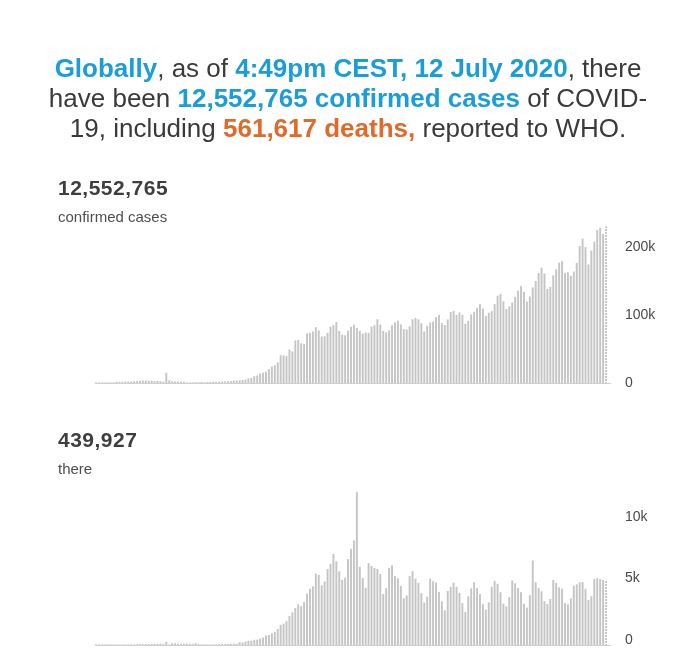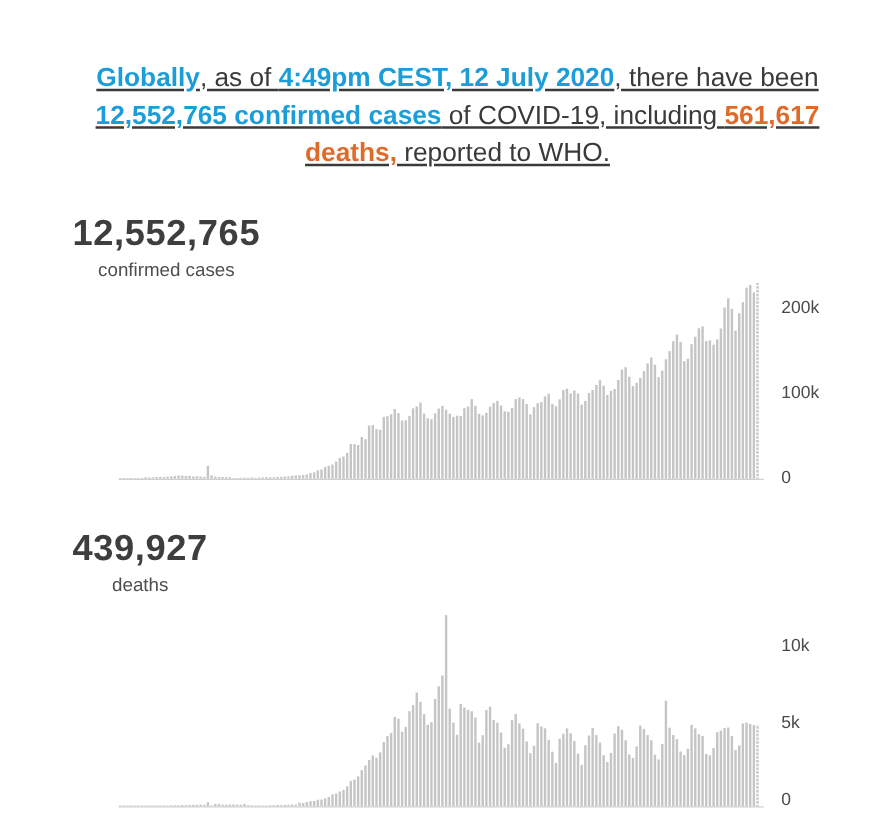--- a/index.html
+++ b/index.html
@@ -1,33 +1,33 @@
 <!DOCTYPE html>
 <html><head>
 <meta charset="utf-8">
 <style>
   html,body { margin:0; padding:0; background:#ffffff; }
   .page {
     position:relative; width:696px; height:662px; background:#ffffff;
     font-family:"Liberation Sans", sans-serif; overflow:hidden;
   }
   .header {
-    position:absolute; top:27px; left:56px; width:620px;
-    text-align:center; font-size:21px; line-height:30px; color:#3a3a3a;text-decoration:underline;
+    position:absolute; top:27px; left:38px; width:620px;
+    text-align:center; font-size:26px; line-height:30px; color:#3a3a3a;
   }
   .seg-plain { color:#3a3a3a; }
   .seg-blue-bold { color:#1b9dd9; font-weight:bold; }
   .seg-orange-bold { color:#df6a2a; font-weight:bold; }
   .stat { position:absolute; left:58px; }
   #stat-cases { top:172px; }
   #stat-deaths { top:424px; }
   .stat-number {
-    font-size:29px; font-weight:bold; color:#3e3e3e; line-height:31px; letter-spacing:0.5px;
+    font-size:21px; font-weight:bold; color:#3e3e3e; line-height:31px; letter-spacing:0.5px;
   }
-  .stat-label { font-size:15px; color:#4e4e4e; margin-top:5px;text-align:center; }
+  .stat-label { font-size:15px; color:#4e4e4e; margin-top:5px; }
   svg.chart { position:absolute; left:95px; overflow:visible; }
   #chart-cases { top:223px; }
   #chart-deaths { top:482px; }
 </style>
 </head>
 <body>
 
 <div class="page">
 
   <p class="header"><span class="seg-blue-bold">Globally</span><span class="seg-plain">, as of </span><span class="seg-blue-bold">4:49pm CEST, 12 July 2020</span><span class="seg-plain">, there have been </span><span class="seg-blue-bold">12,552,765 confirmed cases</span><span class="seg-plain"> of COVID-19, including </span><span class="seg-orange-bold">561,617 deaths,</span><span class="seg-plain"> reported to WHO.</span></p>
@@ -219,21 +219,21 @@
       <rect x="507.14" y="10.88" width="1.93" height="149.12" fill="#c5c5c5"></rect>
       <rect x="510.07" y="3.33" width="1.93" height="156.67" fill="url(#chart-cases-hatch)"></rect>
       <line x1="0" x2="516" y1="160.5" y2="160.5" stroke="#cfcfcf" stroke-width="1"></line>
       <text x="530" y="24.0" dominant-baseline="middle" font-size="14" fill="#4a4a4a">200k</text>
       <text x="530" y="92.0" dominant-baseline="middle" font-size="14" fill="#4a4a4a">100k</text>
       <text x="530" y="160.0" dominant-baseline="middle" font-size="14" fill="#4a4a4a">0</text>
     </svg>
 
   <div class="stat" id="stat-deaths">
     <div class="stat-number">439,927</div>
-    <div class="stat-label">deaths</div>
+    <div class="stat-label">there</div>
   </div>
 
   <svg id="chart-deaths" class="chart" width="575" height="175">
       <defs>
         <pattern id="chart-deaths-hatch" width="3" height="3" patternUnits="userSpaceOnUse">
           <rect width="3" height="2" fill="#c5c5c5"></rect>
         </pattern>
       </defs>
       <rect x="0.00" y="162.40" width="1.93" height="0.60" fill="#c5c5c5"></rect>
       <rect x="2.93" y="162.40" width="1.93" height="0.60" fill="#c5c5c5"></rect>

